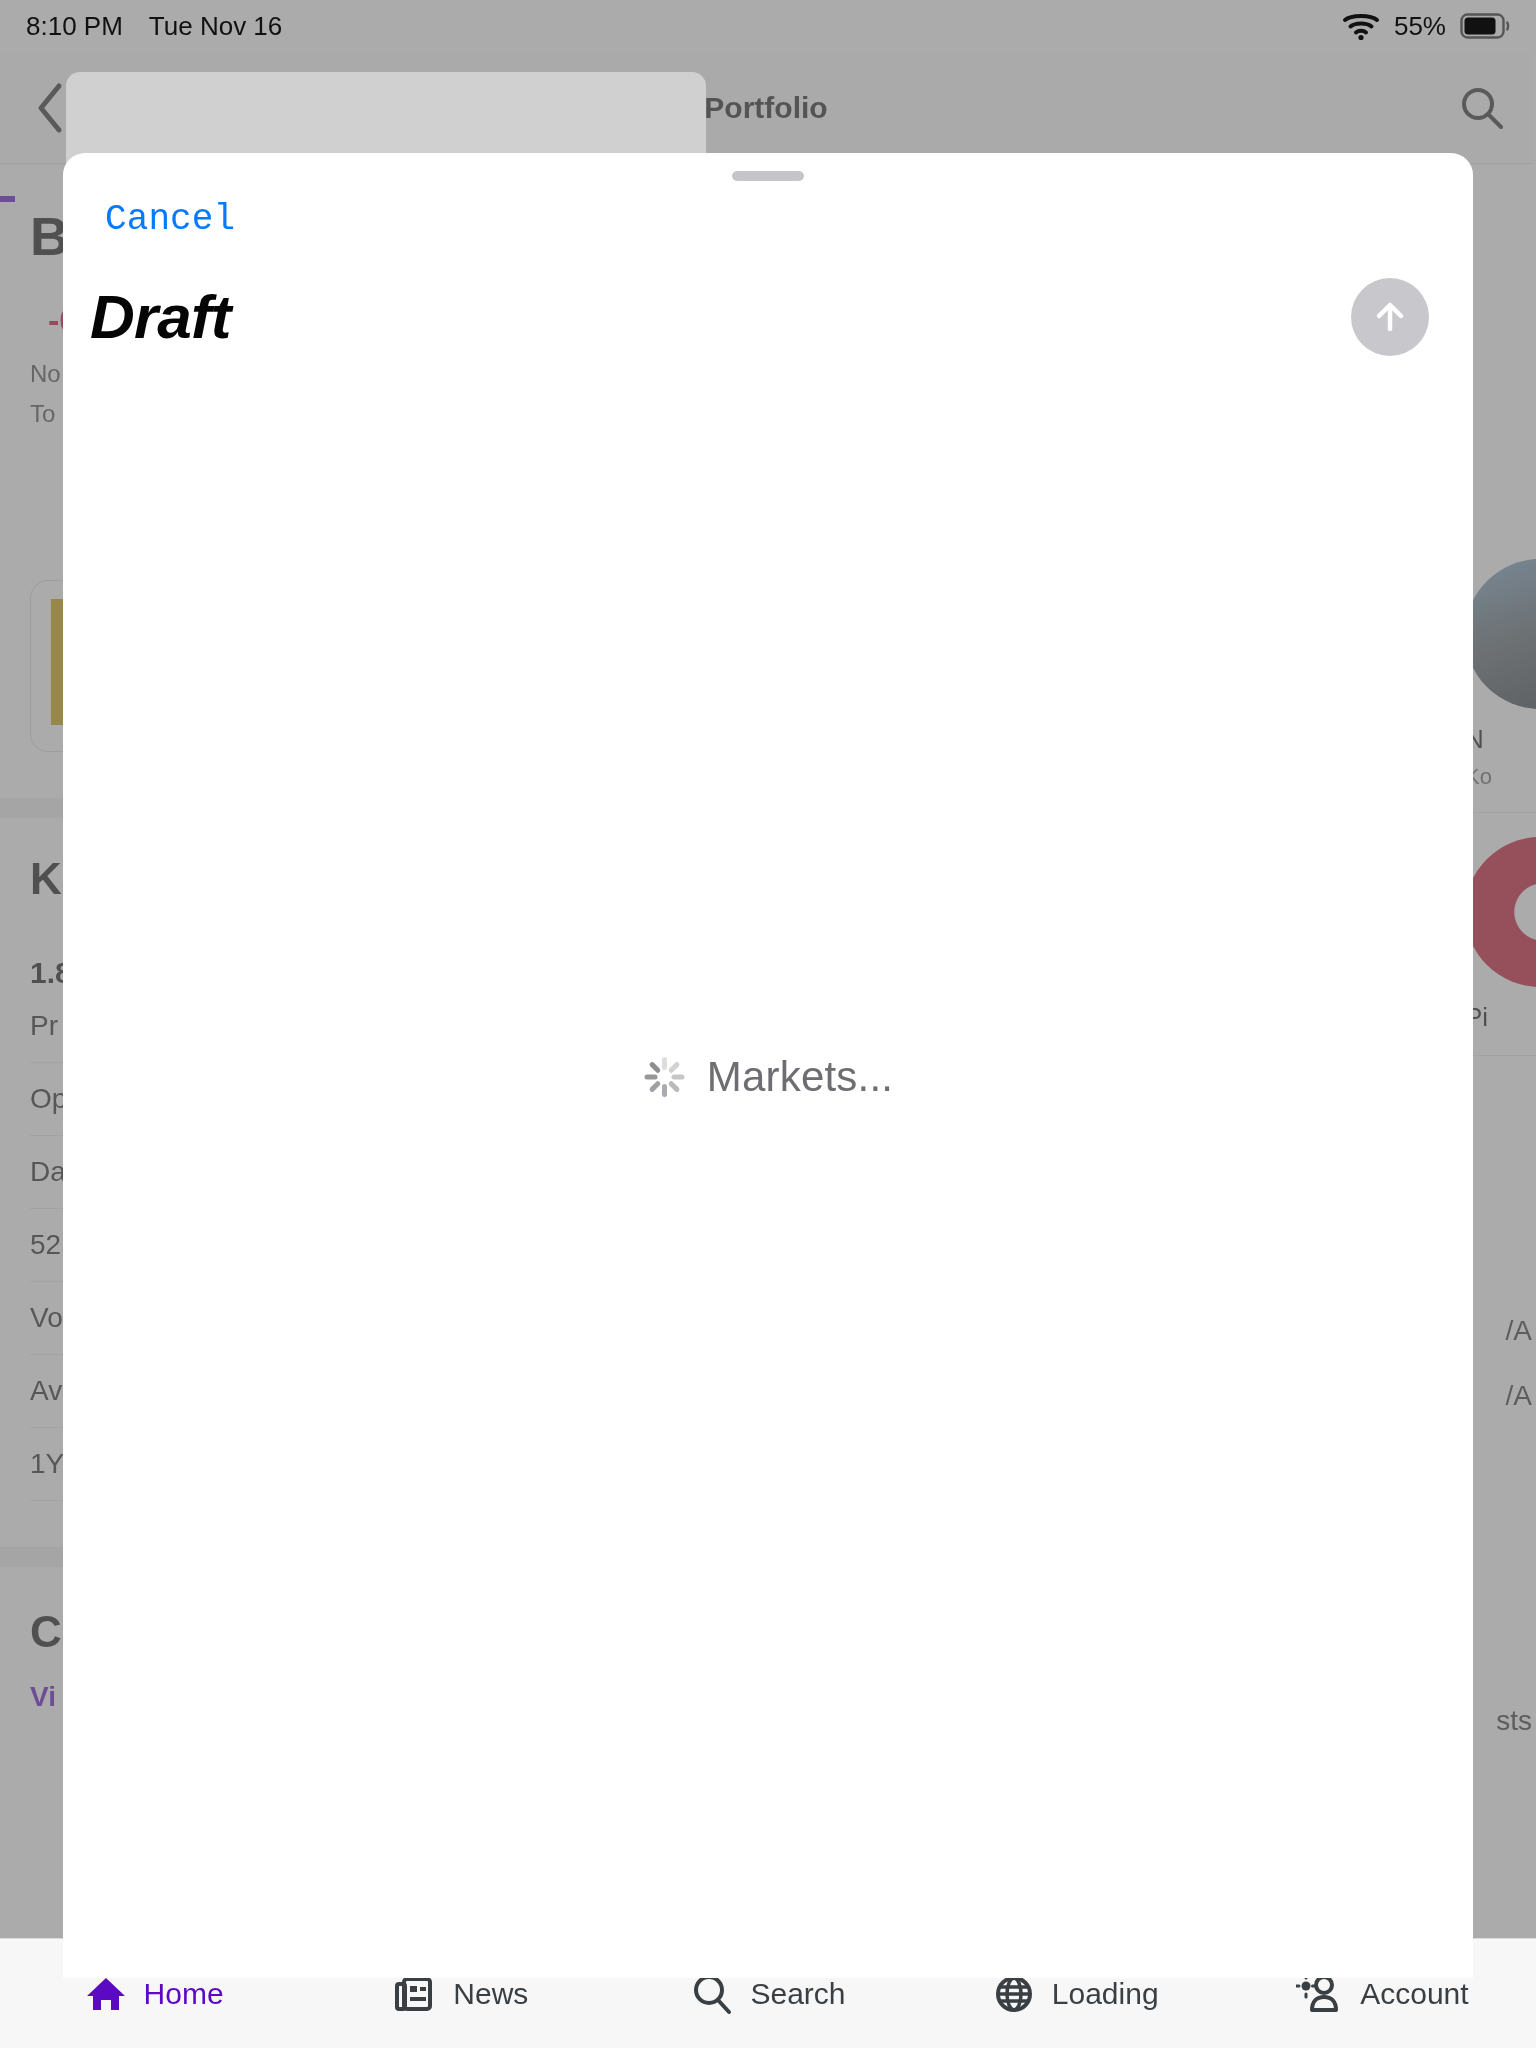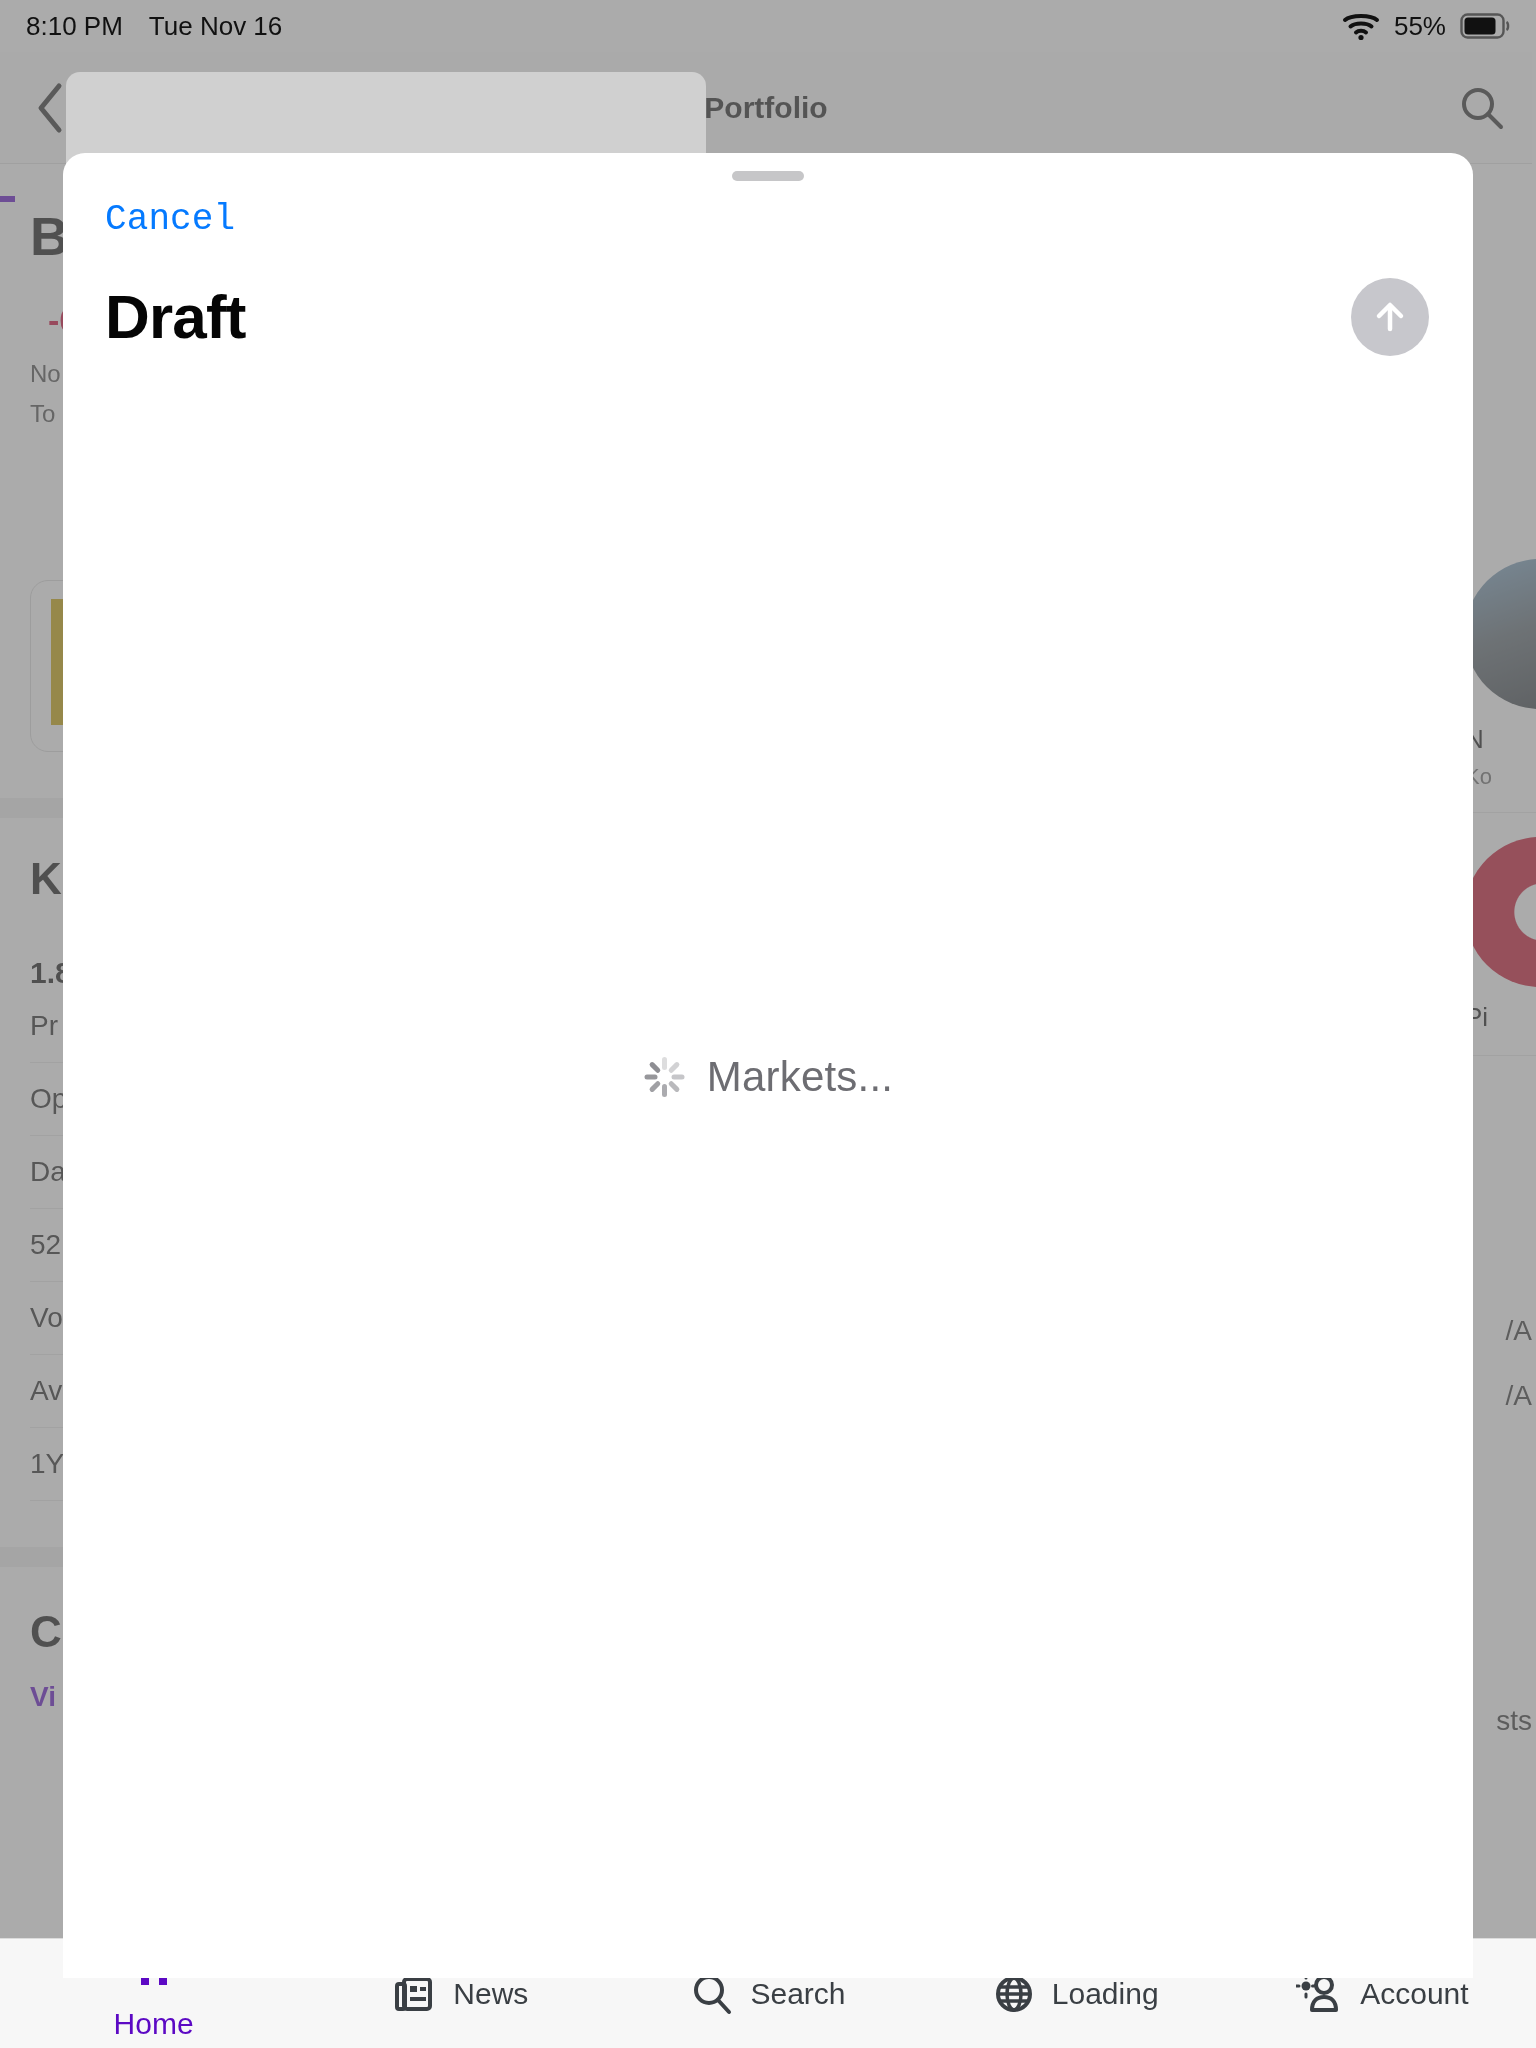--- a/index.html
+++ b/index.html
@@ -203,21 +203,21 @@
   }
   .tab {
     flex: 1;
     display: flex;
     align-items: center;
     justify-content: center;
     gap: 16px;
     font-size: 30px;
     color: #3a3f44;
   }
-  .tab.active { color: #5c09c4; flex-direction: column; }
+  .tab.active { color: #5c09c4; }
   .tab svg { display: block; }
   .sheet-card-behind {
     position: absolute;
     top: 72px;
     left: 66px;
     width: 640px;
     height: 120px;
     background: #d0d0d0;
     border-radius: 14px;
     z-index: 72;
@@ -248,25 +248,26 @@
     top: 46px;
     left: 42px;
     font-size: 36px;
     color: #057aff;
     letter-spacing: 0.1px;
     font-family: Liberation Mono, monospace;
   }
   .sheet-title {
     position: absolute;
     top: 128px;
-    left: 42px;
+    left: 27px;
     font-size: 62px;
     font-weight: 700;
     color: #050505;
     letter-spacing: -0.8px;
+    font-style: italic;
   }
   .send-btn {
     position: absolute;
     top: 125px;
     right: 44px;
     width: 78px; height: 78px;
     border-radius: 50%;
     background: #c7c7cc;
     display: flex;
     align-items: center;

